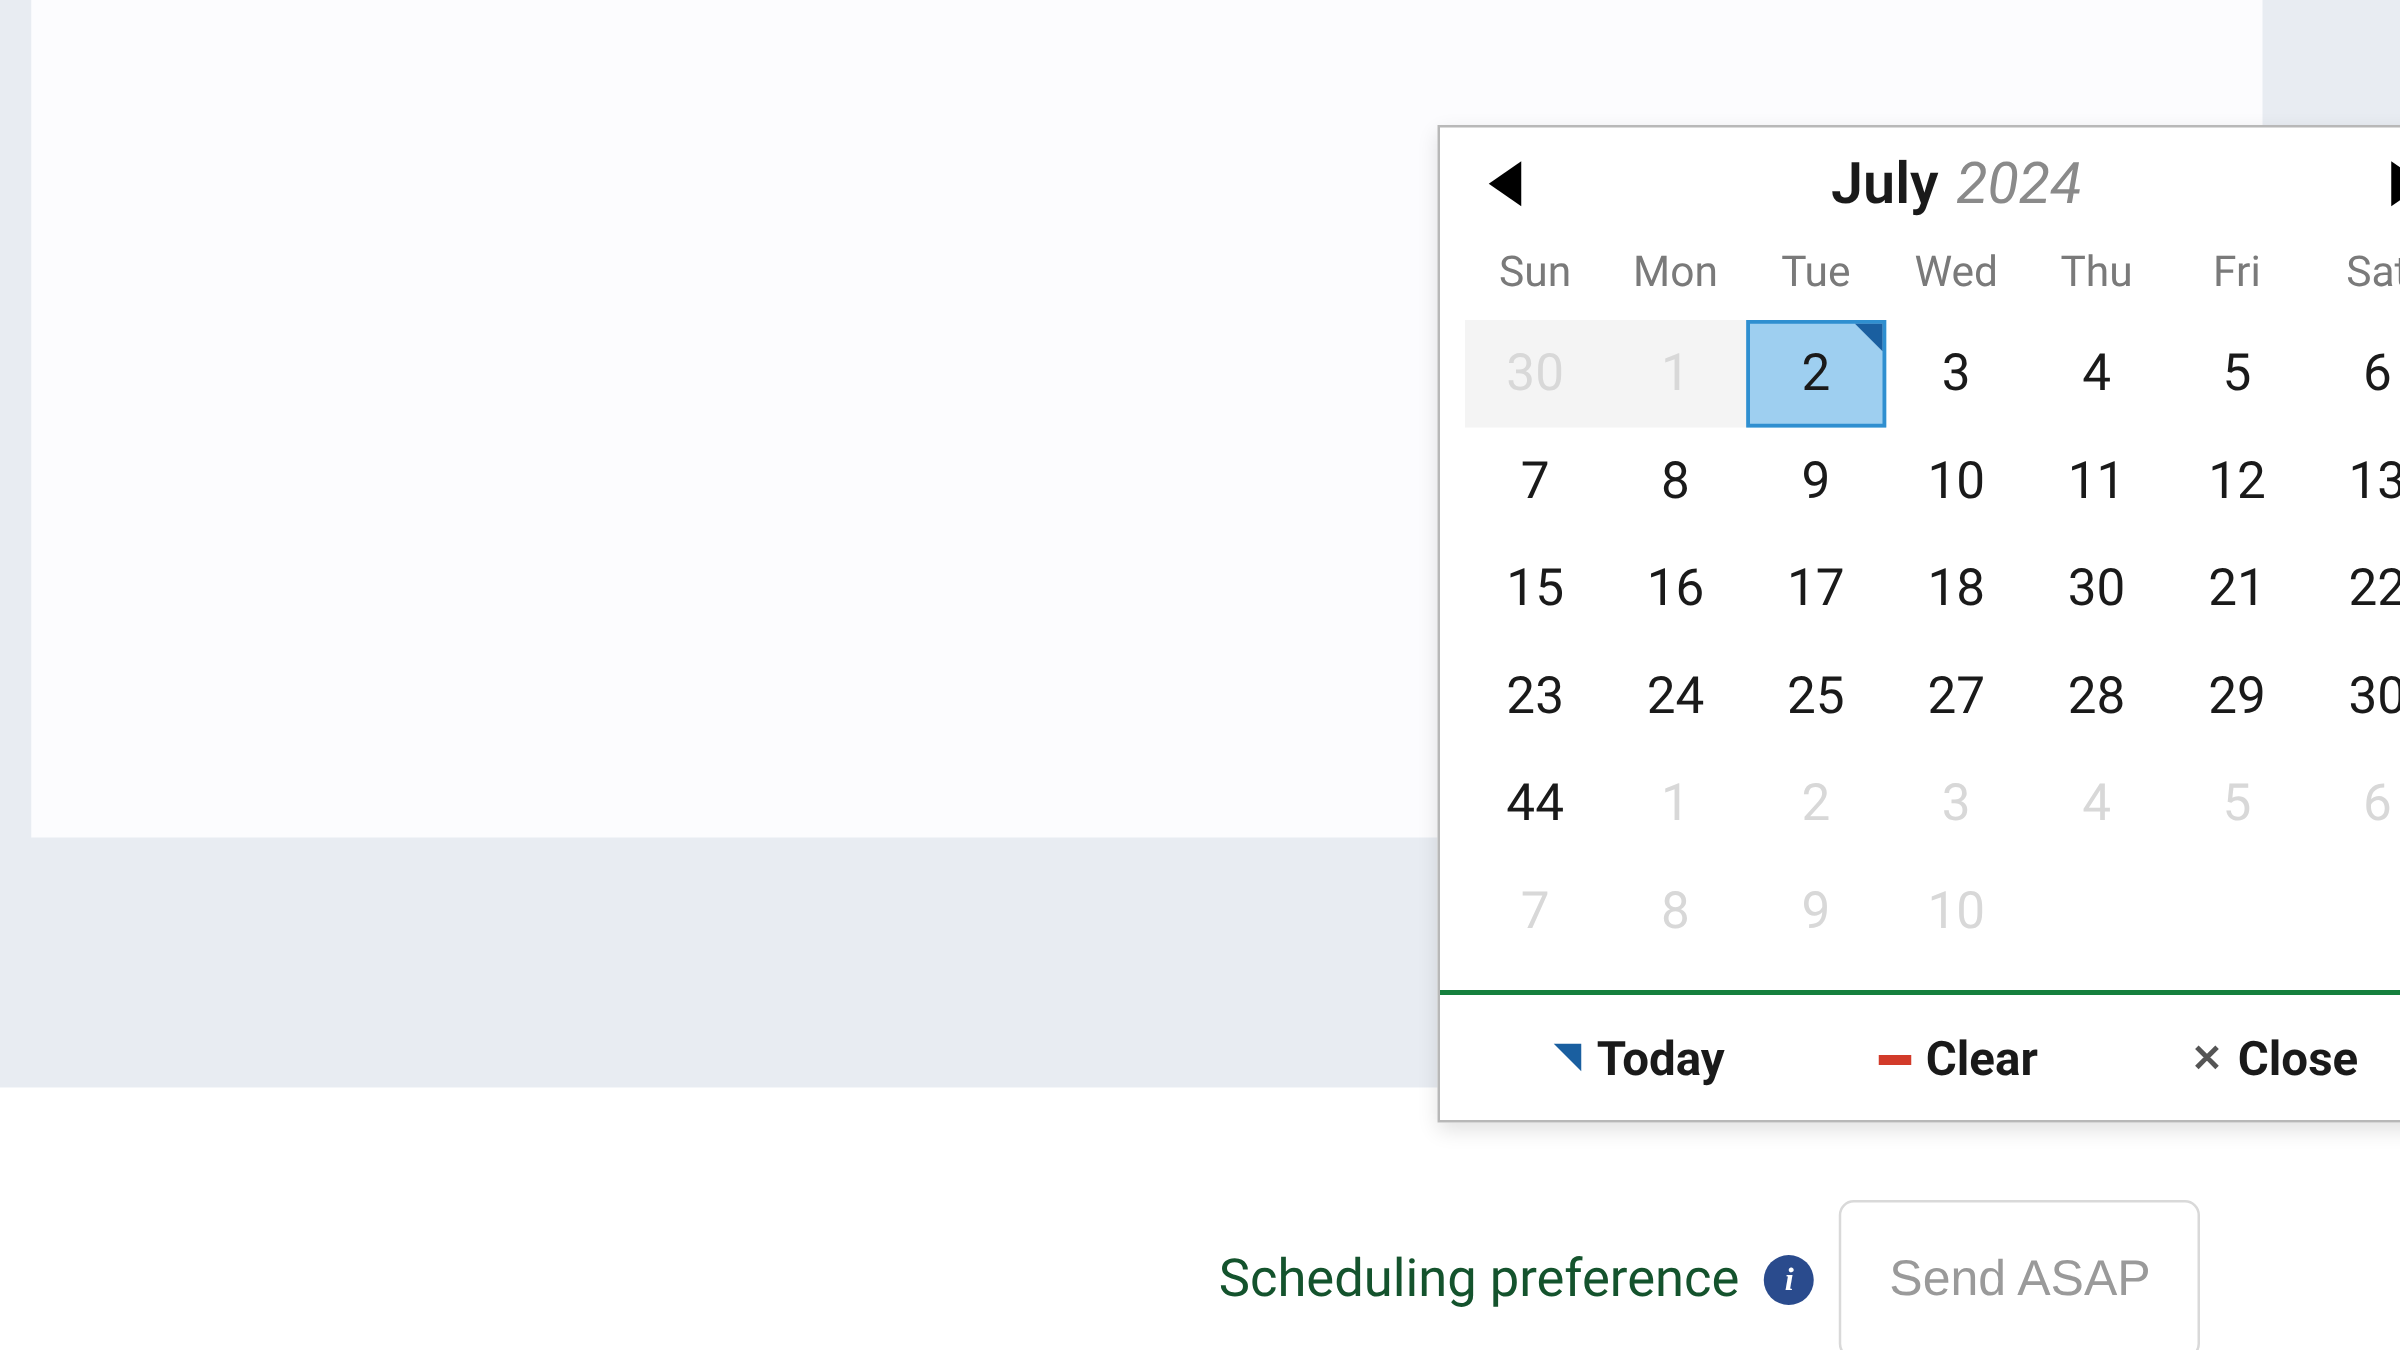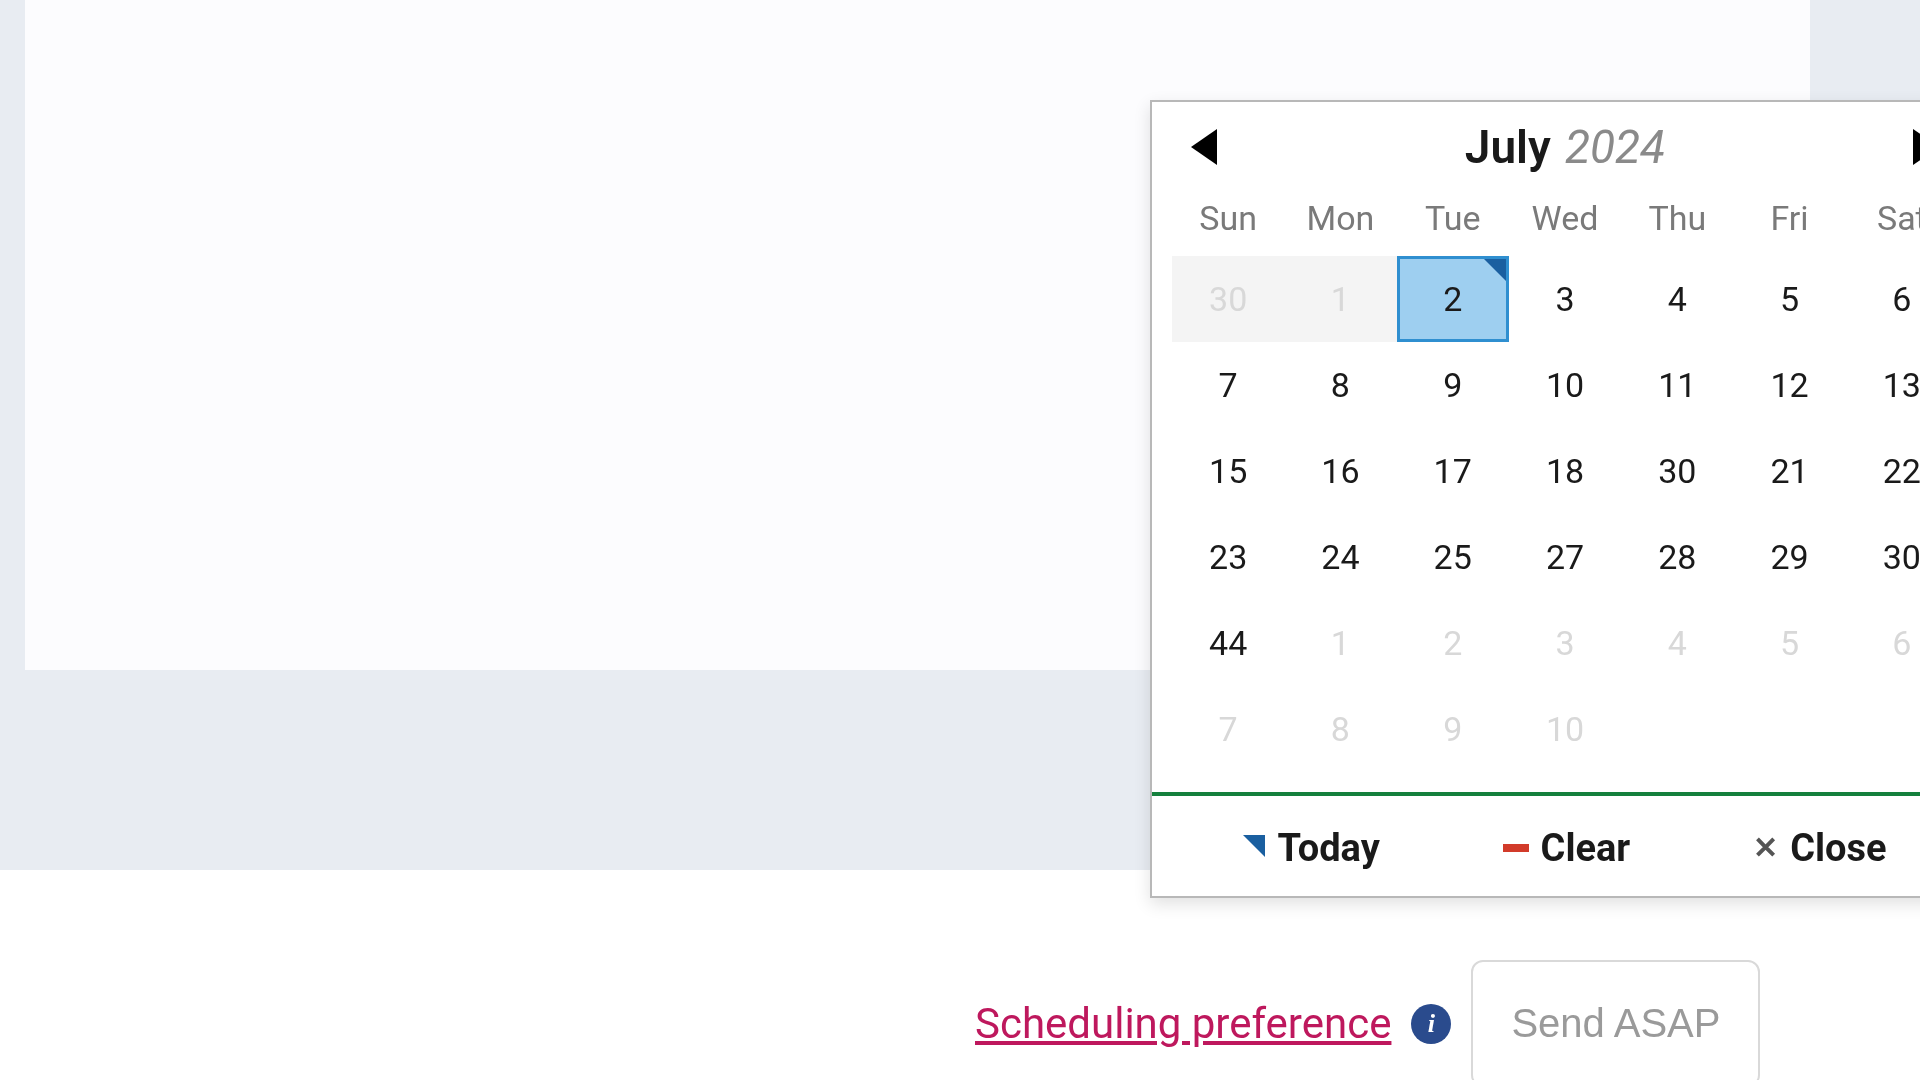--- a/index.html
+++ b/index.html
@@ -82,21 +82,21 @@
       padding: 0 20px 10px 20px;
     }
     .dp-dow {
       text-align: center;
       font-size: 34px;
       color: #7a7a7a;
       padding: 14px 0 18px 0;
     }
     .dp-cell {
       text-align: center;
-      font-size: 34px;
+      font-size: 41px;
       color: #1a1a1a;
       height: 86px;
       line-height: 86px;
       cursor: pointer;
       position: relative;
       margin: 0;
     }
     .dp-cell.other { color: #d8d8d8; }
     .dp-cell.disabled-range { background: #f4f4f4; color: #d8d8d8; }
     .dp-cell.selected {
@@ -147,23 +147,22 @@
     .sched-row {
       position: absolute;
       left: 975px;
       top: 960px;
       display: flex;
       align-items: center;
       gap: 20px;
     }
     .sched-label {
       font-size: 42px;
-      color: #be185d;
+      color: #14532d;
       font-weight: 400;
-      text-decoration: underline;
     }
     .info-icon {
       width: 40px; height: 40px;
       border-radius: 50%;
       background: #2a4b8d;
       color: #fff;
       display: flex;
       align-items: center;
       justify-content: center;
       font-style: italic;

